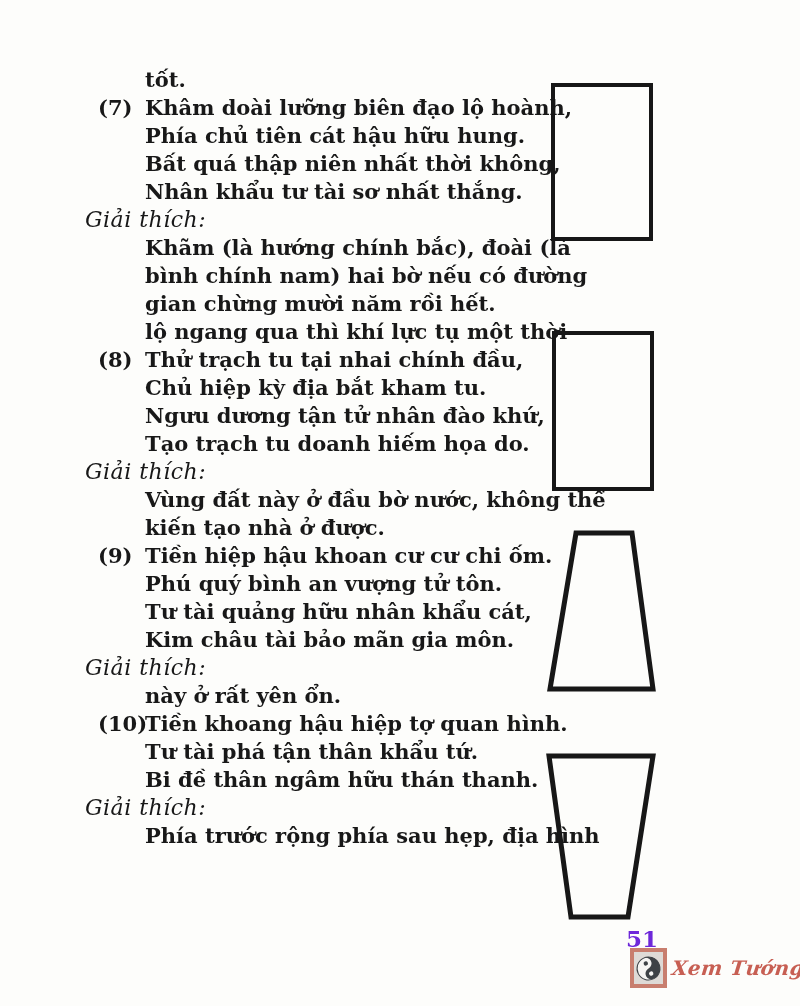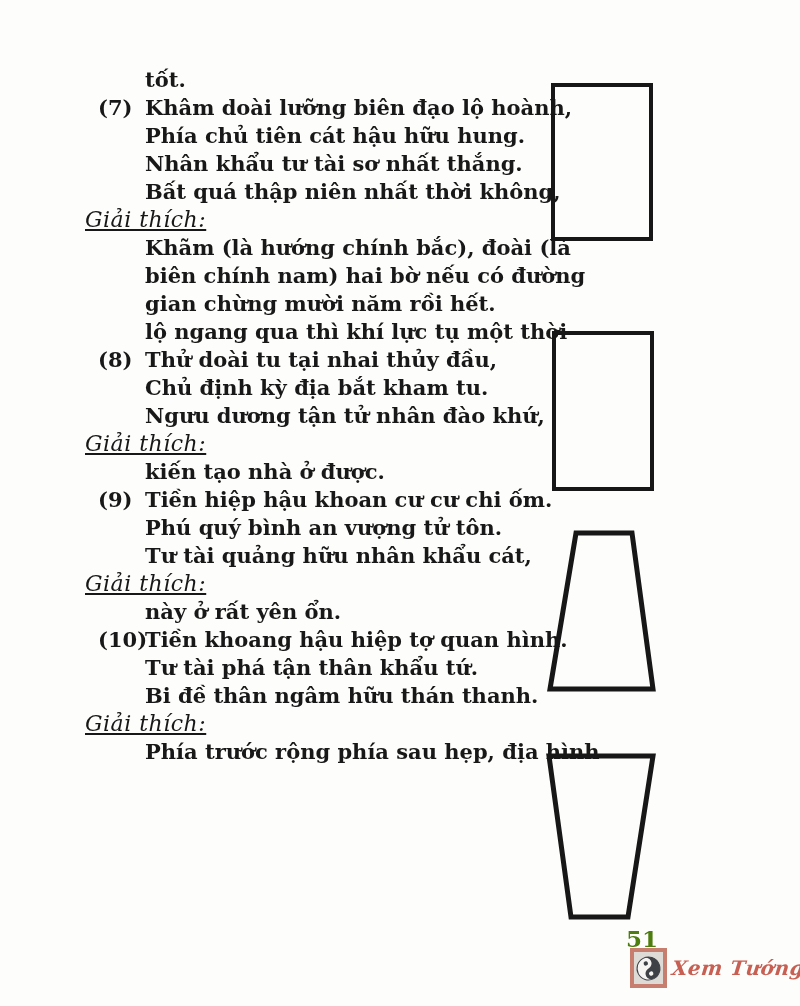--- a/index.html
+++ b/index.html
@@ -10,32 +10,32 @@
   .text-col{
     position:absolute;left:85px;top:66px;width:480px;
     font-size:21px;line-height:28px;font-weight:700;
   }
   .line{position:relative;height:28px;white-space:nowrap;}
   .ind{padding-left:60px;}
   .vnum{
     display:inline-block;width:60px;padding-left:13px;
     box-sizing:border-box;font-weight:700;
   }
-  .l-head{font-style:italic;font-weight:400;font-size:22px;letter-spacing:0.5px;text-decoration:underline;}
+  .l-head{font-style:italic;font-weight:400;font-size:22px;letter-spacing:0.5px;}
   
   .fig-rect{position:absolute;border:4px solid #171717;box-sizing:border-box;background:transparent;}
   #fig-rect-1{left:551px;top:83px;width:102px;height:158px;}
   #fig-rect-2{left:552px;top:331px;width:102px;height:160px;}
   .fig-svg{position:absolute;}
   #fig-trap-1{left:545px;top:528px;}
   #fig-trap-2{left:545px;top:750px;}
   
   .page-number{
     position:absolute;left:626px;top:925px;font-size:23px;font-weight:700;
-    font-family:"DejaVu Serif",serif;color:#4d7c0f;
+    font-family:"DejaVu Serif",serif;color:#6d28d9;
   }
   .watermark{position:absolute;left:630px;top:948px;display:flex;align-items:center;gap:5px;}
   .wm-logo{
     width:37px;height:40px;box-sizing:border-box;border:4px solid #c87e6e;
     background:#dedad6;display:flex;align-items:center;justify-content:center;flex:0 0 auto;
   }
   .wm-text{
     font-family:"DejaVu Serif",serif;font-style:italic;font-weight:700;
     font-size:20px;color:#c75f53;transform:skewX(-6deg);white-space:nowrap;
     letter-spacing:0.5px;
@@ -45,39 +45,42 @@
 <body>
 
 <div class="page">
 
   <div class="text-col">
 
     <div class="line ind">tốt.</div>
 
     <div class="line"><span class="vnum">(7)</span><span>Khâm doài lưỡng biên đạo lộ hoành,</span></div>
     <div class="line ind">Phía chủ tiên cát hậu hữu hung.</div>
+    <div class="line ind">Bất quá thập niên nhất thời không,</div>
     <div class="line ind">Nhân khẩu tư tài sơ nhất thắng.</div>
-    <div class="line ind">Bất quá thập niên nhất thời không,</div>
 
     <div class="line l-head">Giải thích:</div>
     <div class="line ind">Khãm (là hướng chính bắc), đoài (là</div>
-    <div class="line ind">biên chính nam) hai bờ nếu có đường</div>
+    <div class="line ind">bình chính nam) hai bờ nếu có đường</div>
     <div class="line ind">gian chừng mười năm rồi hết.</div>
     <div class="line ind">lộ ngang qua thì khí lực tụ một thời</div>
 
-    <div class="line"><span class="vnum">(8)</span><span>Thử doài tu tại nhai thủy đầu,</span></div>
-    <div class="line ind">Chủ định kỳ địa bắt kham tu.</div>
+    <div class="line"><span class="vnum">(8)</span><span>Thử trạch tu tại nhai chính đầu,</span></div>
+    <div class="line ind">Chủ hiệp kỳ địa bắt kham tu.</div>
     <div class="line ind">Ngưu dương tận tử nhân đào khứ,</div>
+    <div class="line ind">Tạo trạch tu doanh hiếm họa do.</div>
 
     <div class="line l-head">Giải thích:</div>
+    <div class="line ind">Vùng đất này ở đầu bờ nước, không thể</div>
     <div class="line ind">kiến tạo nhà ở được.</div>
 
     <div class="line"><span class="vnum">(9)</span><span>Tiền hiệp hậu khoan cư cư chi ốm.</span></div>
     <div class="line ind">Phú quý bình an vượng tử tôn.</div>
     <div class="line ind">Tư tài quảng hữu nhân khẩu cát,</div>
+    <div class="line ind">Kim châu tài bảo mãn gia môn.</div>
 
     <div class="line l-head">Giải thích:</div>
     <div class="line ind">này ở rất yên ổn.</div>
 
     <div class="line"><span class="vnum">(10)</span><span>Tiền khoang hậu hiệp tợ quan hình.</span></div>
     <div class="line ind">Tư tài phá tận thân khẩu tứ.</div>
     <div class="line ind">Bi đề thân ngâm hữu thán thanh.</div>
 
     <div class="line l-head">Giải thích:</div>
     <div class="line ind">Phía trước rộng phía sau hẹp, địa hình</div>

